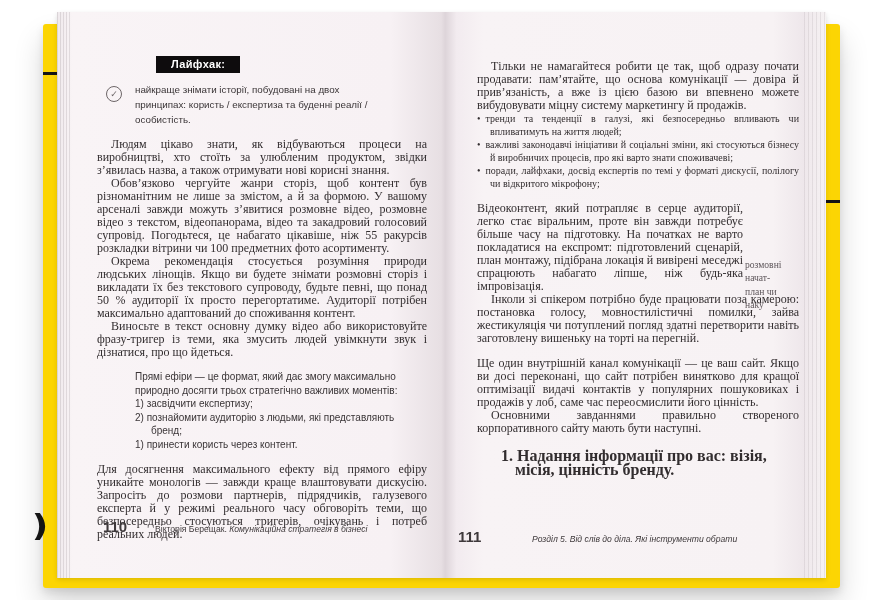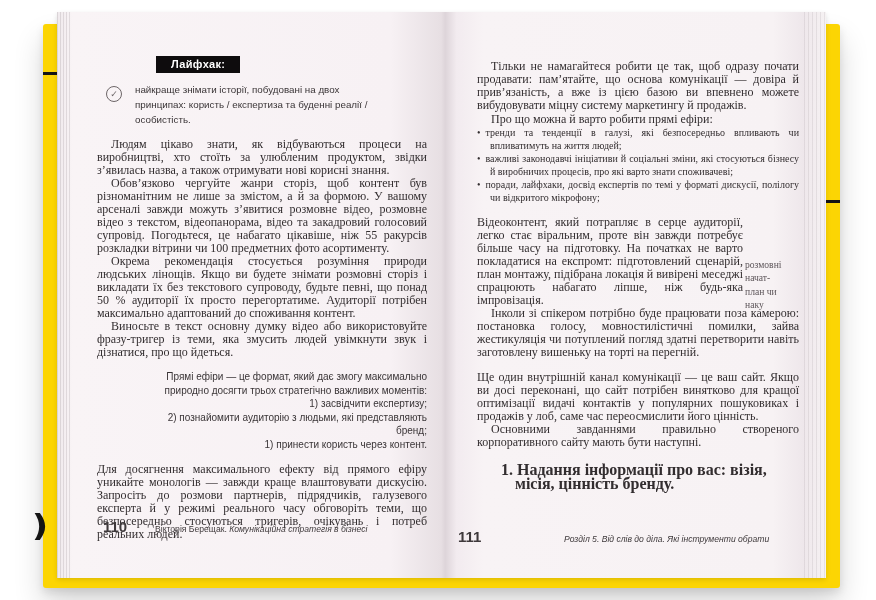--- a/index.html
+++ b/index.html
@@ -67,21 +67,21 @@
   }
   .ser{
     font-size:12px;line-height:13px;text-align:justify;
     margin:0;color:#322d2f;
   }
   .ind{text-indent:14px;}
   .content-left .ser.first{margin-top:11px;}
   .callout{
     font-family:"Liberation Sans",sans-serif;
     margin:11px 0 11px 38px;width:292px;
-    font-size:10px;line-height:13.6px;color:#3a3537;text-align:right;
+    font-size:10px;line-height:13.6px;color:#3a3537;
   }
   .callout .item{padding-left:16px;text-indent:-16px;}
   
   .content-right{position:absolute;left:420px;top:0;width:322px;color:#322d2f;}
   .content-right .ser.first{margin-top:48px;}
   .bullets{margin:0;}
   .bullet{padding-left:13px;text-indent:-13px;font-size:10px;line-height:13px;text-align:justify;}
   .bullet .b{margin-right:5px;}
   .gap{height:12px;}
   .narrow{padding-right:56px;}
@@ -94,21 +94,21 @@
     font-size:16px;line-height:14px;margin-top:14px;text-align:left;
   }
   
   .footer{
     position:absolute;display:flex;align-items:baseline;
     font-family:"Liberation Sans",sans-serif;font-size:8.6px;color:#3e393b;
   }
   .footer .num{font-weight:bold;font-size:15px;}
   .footer-left{left:46px;top:506px;}
   .footer-left .num{width:52px;}
-  .footer-right{left:401px;top:516px;gap:32px;}
+  .footer-right{left:401px;top:516px;}
   .footer-right .num{width:74px;}
   .footer .it{font-style:italic;}
   .footer .sp{white-space:pre;}
 </style>
 </head>
 <body>
 
 <div class="scene">
   <div class="cover"></div>
   <div class="cover-tick tick-left"></div>
@@ -151,21 +151,20 @@
         <span class="it">Комунікаційна стратегія в бізнесі</span>
       </div>
     </div>
 
     <div class="page-right">
       <div class="edge"></div>
     </div>
 
     <div class="content-right">
       <p class="ser ind first">Тільки не намагайтеся робити це так, щоб одразу почати продавати: пам’ятайте, що основа комунікації — довіра й прив’язаність, а вже із цією базою ви впевнено можете вибудовувати міцну систему маркетингу й продажів.</p>
-      <p class="ser ind" style="margin-top:1px">Про що можна й варто робити прямі ефіри:</p>
 
       <div class="bullets">
         <div class="bullet"><span class="b">•</span><span>тренди та тенденції в галузі, які безпосередньо впливають чи впливатимуть на життя людей;</span></div>
         <div class="bullet"><span class="b">•</span><span>важливі законодавчі ініціативи й соціальні зміни, які стосуються бізнесу й виробничих процесів, про які варто знати споживачеві;</span></div>
         <div class="bullet"><span class="b">•</span><span>поради, лайфхаки, досвід експертів по темі у форматі дискусії, полілогу чи відкритого мікрофону;</span></div>
       </div>
 
       <div class="gap"></div>
       <p class="ser narrow">Відеоконтент, який потрапляє в серце аудиторії, легко стає віральним, проте він завжди потребує більше часу на підготовку. На початках не варто покладатися на експромт: підготовлений сценарій, план монтажу, підібрана локація й вивірені меседжі спрацюють набагато ліпше, ніж будь-яка імпровізація.</p>
       <div class="ghost-col">

